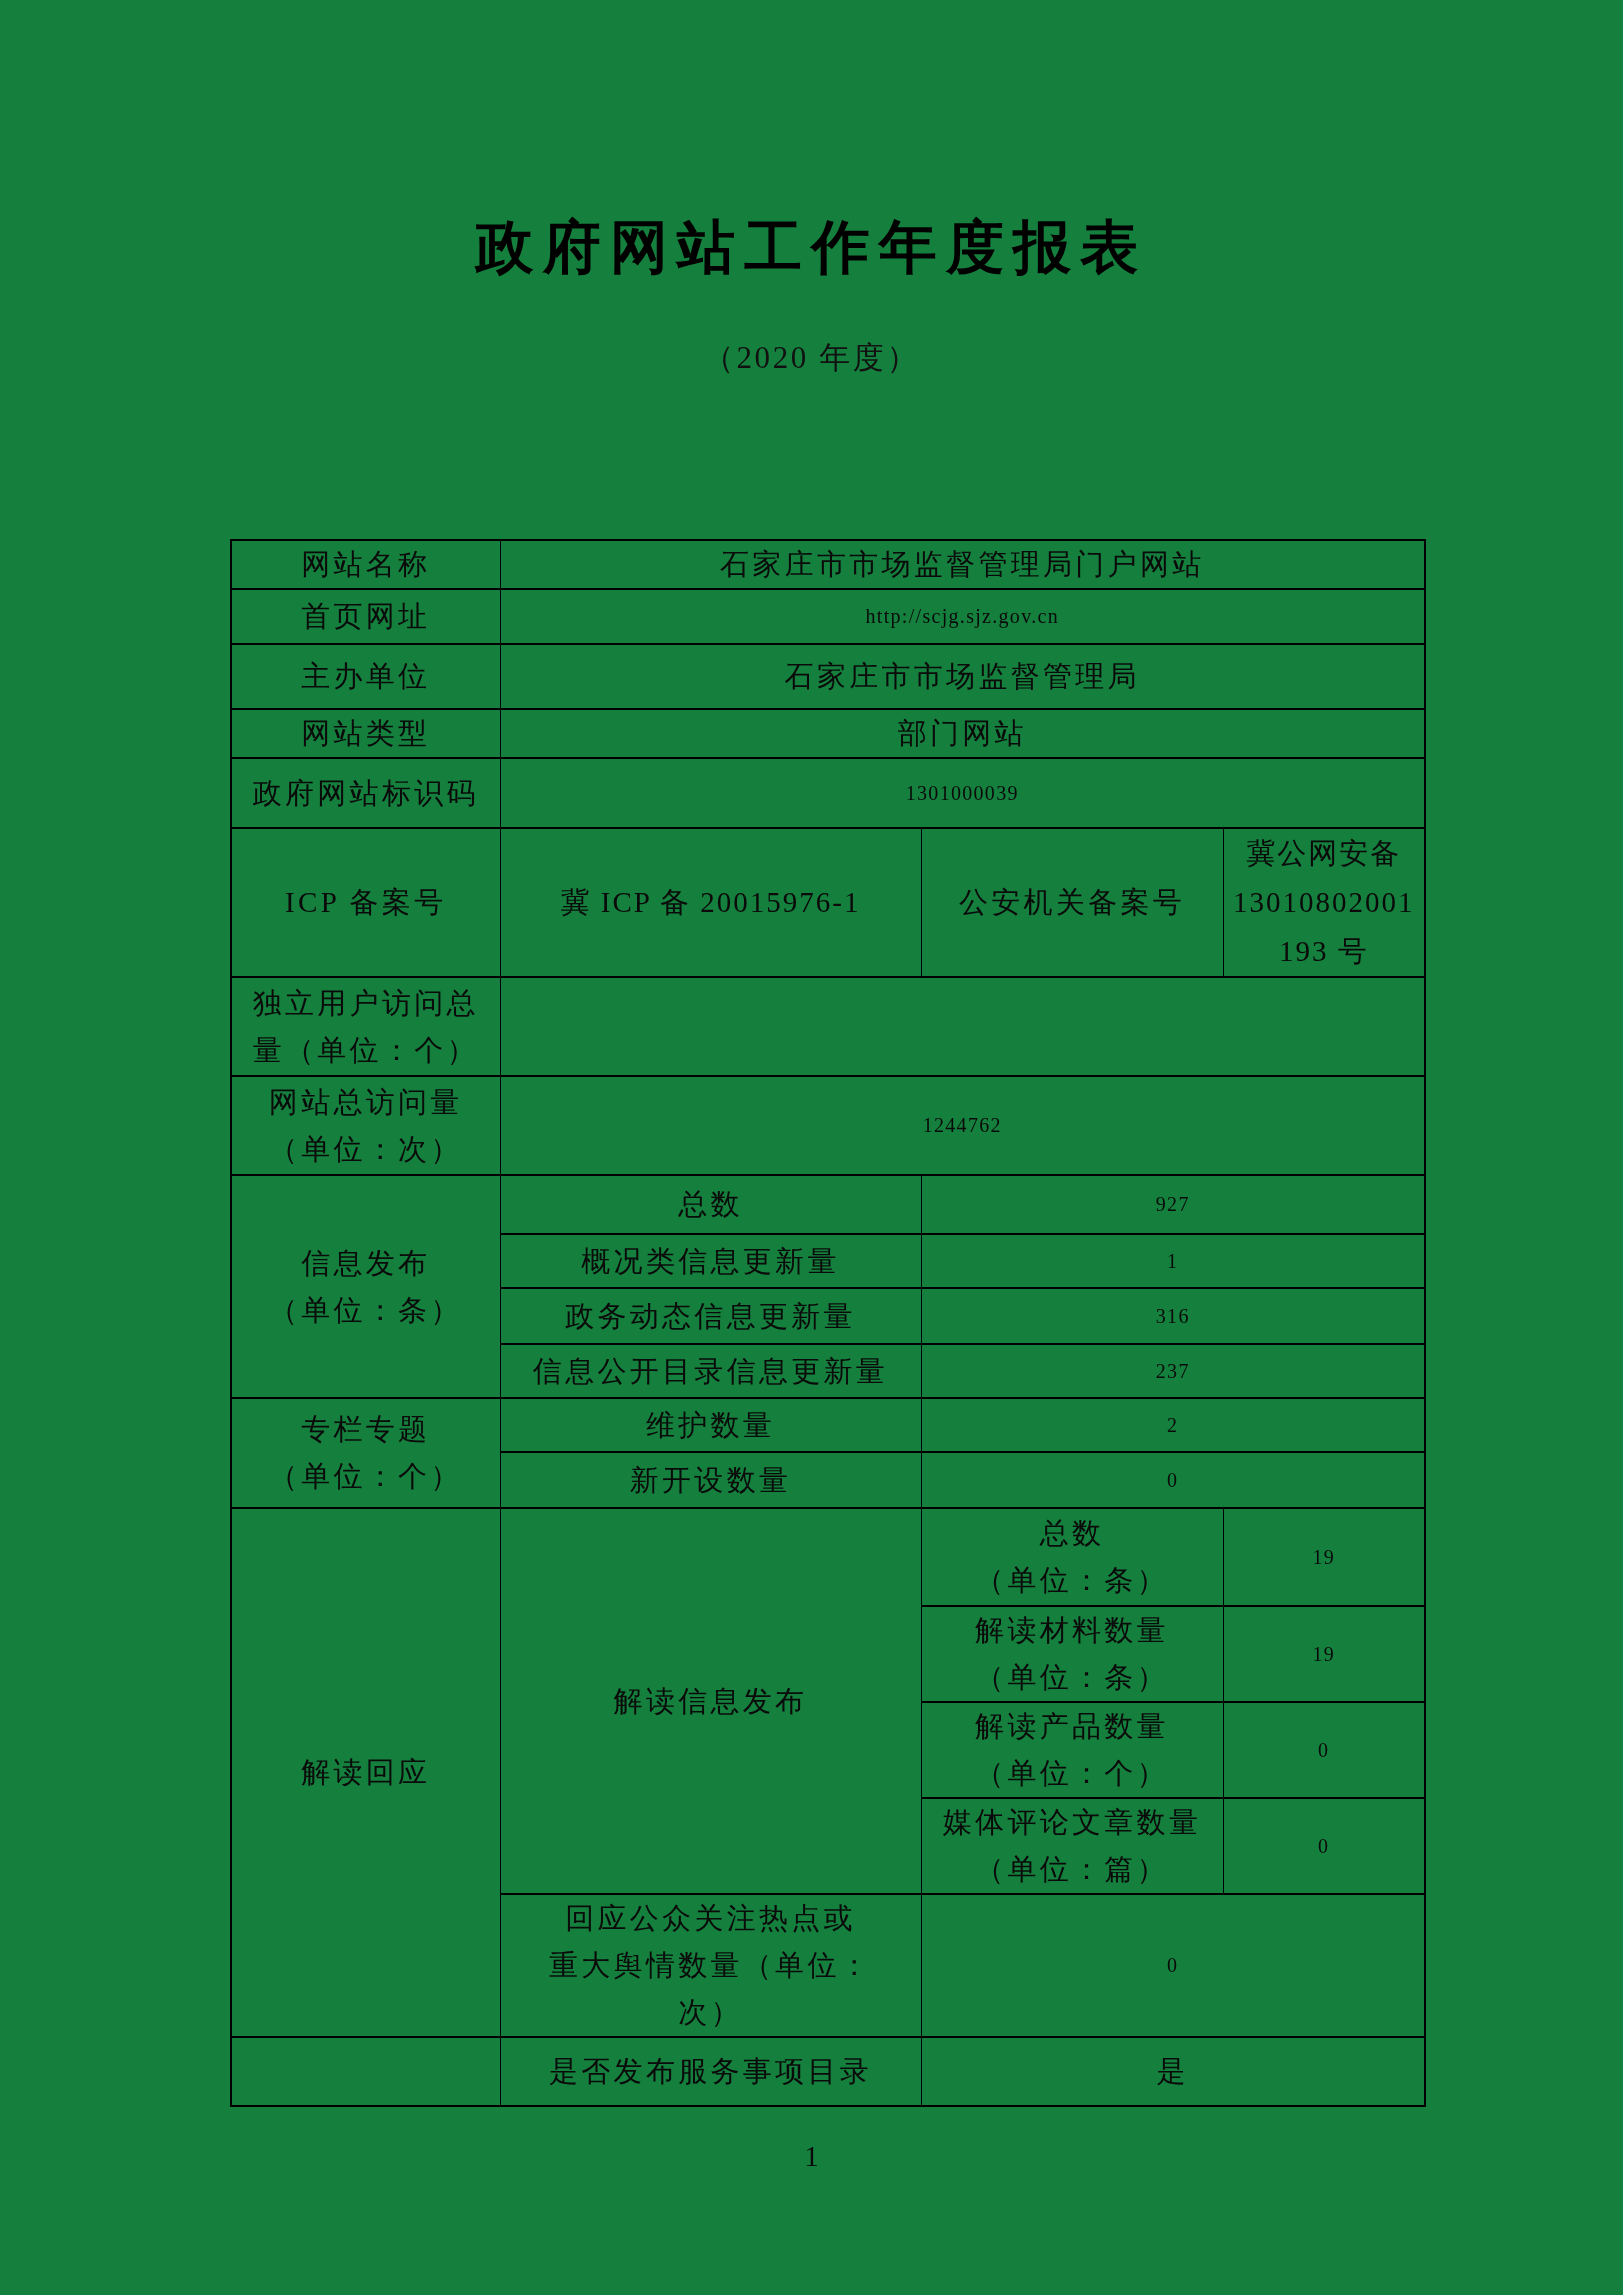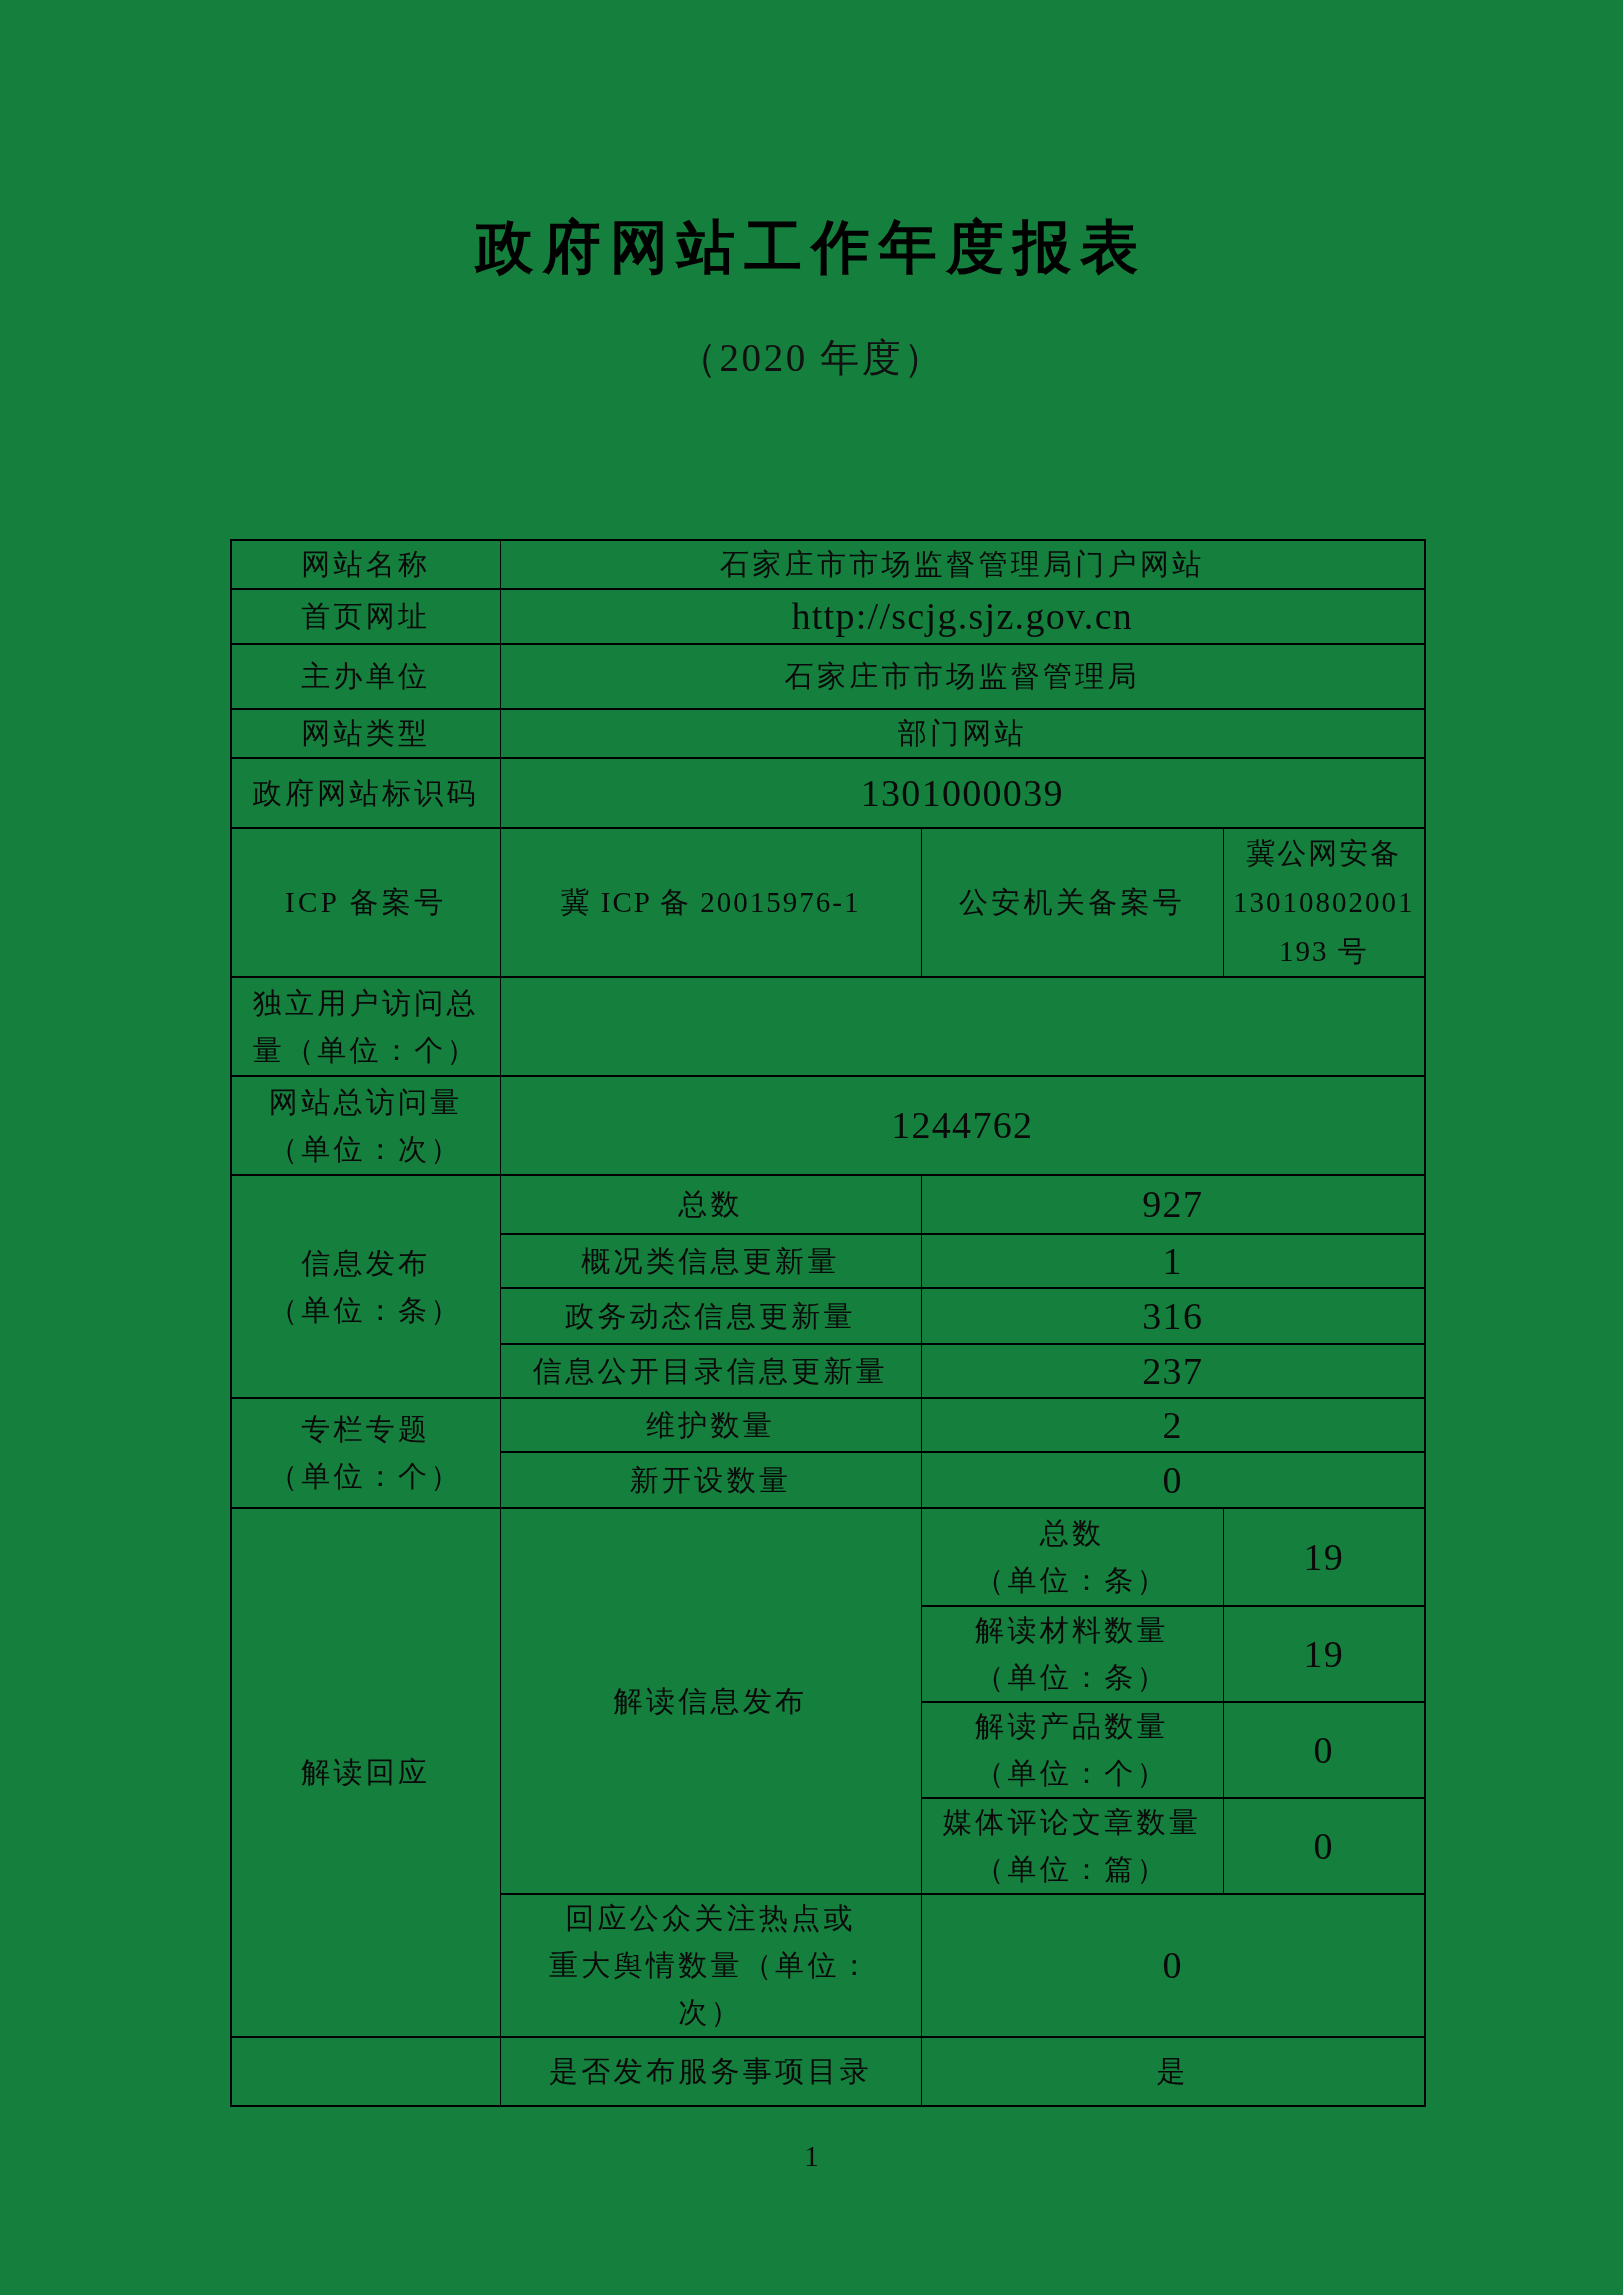--- a/index.html
+++ b/index.html
@@ -20,21 +20,21 @@
     font-weight:700;
     font-size:58px;
     line-height:72px;
     letter-spacing:9.2px;
     color:#000;
   }
   .doc-subtitle{
     position:absolute;
     top:335px; left:0; width:1623px;
     text-align:center;
-    font-size:39px;
+    font-size:31px;
     line-height:46px;
     letter-spacing:2.6px;
     color:#111;
   }
   .reporting-unit{
     position:absolute;
     top:492px; left:230px;
     font-family:"Liberation Sans","DejaVu Sans",sans-serif;
     font-weight:700;
     font-size:30px;
@@ -59,21 +59,21 @@
     vertical-align:middle;
     overflow:hidden;
   }
   td.lbl{
     font-size:29px;
     letter-spacing:3.3px;
     line-height:47px;
     color:#0a0a0a;
   }
   td.num{
-    font-size:38px;
+    font-size:20px;
     letter-spacing:1.3px;
     line-height:47px;
     color:#0a0a0a;
   }
   td.mixed{
     font-size:29px;
     letter-spacing:2px;
     line-height:49px;
     color:#0a0a0a;
   }

